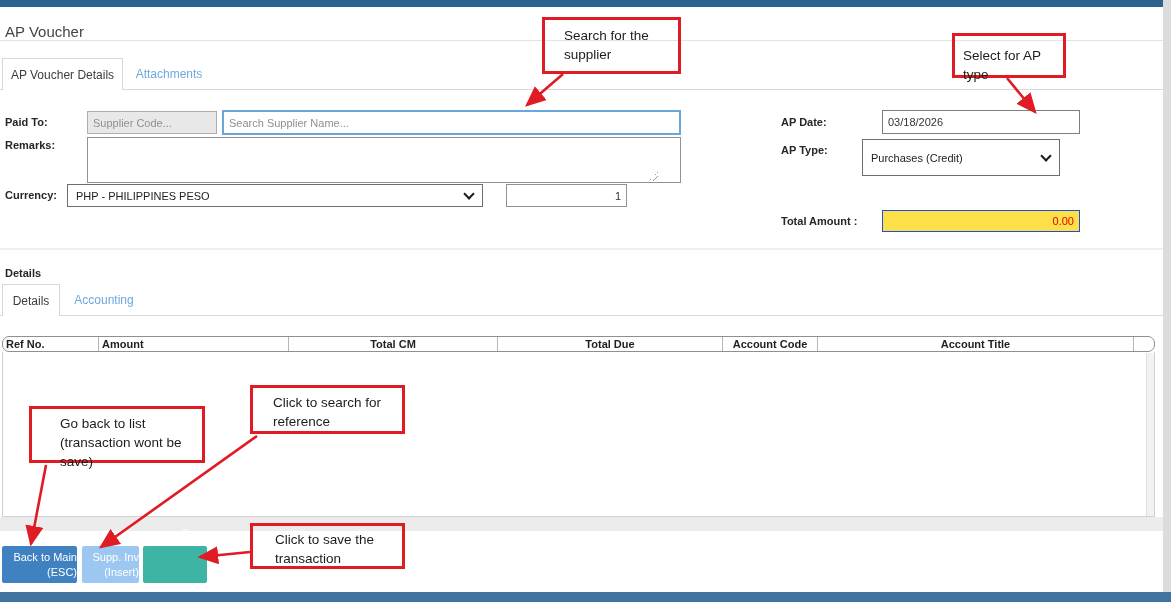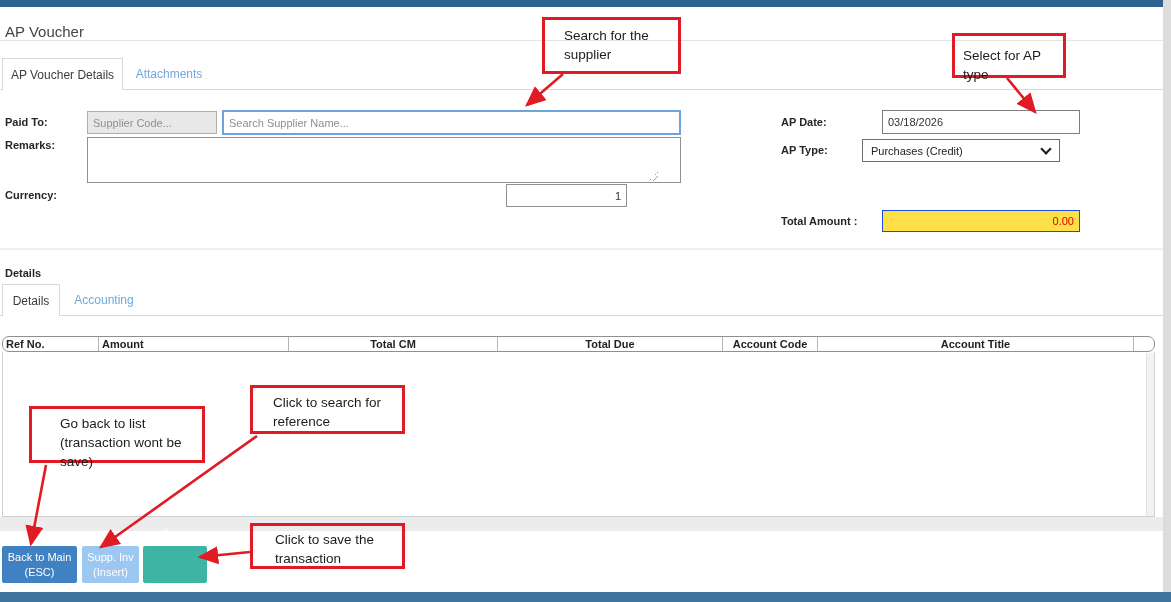--- a/index.html
+++ b/index.html
@@ -44,21 +44,21 @@
   .grid-head { display:flex; border:1px solid #8f8f8f; background:#fff; height:16px; }
   .grid-head .col { font-size:11px; font-weight:bold; color:#1f1f1f; border-right:1px solid #b5b5b5;
                     display:flex; align-items:center; overflow:hidden; white-space:nowrap; }
   .grid-head .col.left { justify-content:flex-start; padding-left:3px; }
   .grid-head .col.center { justify-content:center; }
   .grid-body { background:#fff; border:1px solid #d0d0d0; border-top:none; }
   .grid-vscroll { background:#f2f2f2; border-left:1px solid #e0e0e0; }
   .gray-strip { background:#ececec; }
 
   
-  .fbtn { position:absolute; display:flex; flex-direction:column; align-items:center; justify-content:center;
+  .fbtn { position:absolute; display:flex; flex-direction:column; align-items:flex-end; justify-content:center;
           color:#fff; font-size:11px; line-height:15px; cursor:pointer; border-radius:2px; text-align:center; }
   .fbtn-back { background:#4081c2; }
   .fbtn-supp { background:#9cc7f0; }
   .fbtn-save { background:#3db4a4;gap:48px; }
 
   
   .callout { position:absolute; border:3px solid #e01b24; background:transparent; color:#1c1c1c;
              font-size:13.5px; line-height:19px; z-index:30; }
   #arrows { position:absolute; left:0; top:0; width:1171px; height:602px; z-index:25; pointer-events:none; }
 </style>
@@ -84,27 +84,31 @@
 
   <div class="abs lbl" style="left:5px; top:116px;">Paid To:</div>
   <input class="ipt disabled" style="left: 67px; top: 111px; width: 130px; height: 23px;" disabled="" placeholder="Supplier Code...">
   <input class="ipt focus" style="left: 202px; top: 110px; width: 459px; height: 25px;" placeholder="Search Supplier Name...">
 
   <div class="abs lbl" style="left:5px; top:139px;">Remarks:</div>
   <textarea class="ipt" style="left: 67px; top: 137px; width: 594px; height: 46px;"></textarea>
   <div class="abs resize-grip" style="left:649px; top:172px;"></div>
 
   <div class="abs lbl" style="left:5px; top:189px;">Currency:</div>
+  <div class="fake-select" style="left:67px; top:184px; width:416px; height:23px;">
+    <span>PHP - PHILIPPINES PESO</span>
+    <span class="chev"></span>
+  </div>
   <input class="ipt" style="left: 486px; top: 184px; width: 121px; height: 23px; text-align: right;" value="1">
 
   <div class="abs lbl" style="left:781px; top:116px;">AP Date:</div>
   <input class="ipt" style="left: 862px; top: 110px; width: 198px; height: 24px; border-color: rgb(125, 125, 125);" value="03/18/2026">
 
   <div class="abs lbl" style="left:781px; top:144px;">AP Type:</div>
-  <div class="fake-select" style="left:862px; top:139px; width:198px; height:23px;">
+  <div class="fake-select" style="left:862px; top:139px; width:198px; height:37px;">
     <span>Purchases (Credit)</span>
     <span class="chev"></span>
   </div>
 
   <div class="abs lbl" style="left:781px; top:215px;">Total Amount :</div>
   <input class="ipt total-ipt" style="left: 862px; top: 210px; width: 198px; height: 22px;" disabled="" value="0.00">
 
   <div class="abs rule" style="left:0; top:248px; width:1163px; height:2px; background:#efefef;"></div>
 
   <div class="abs lbl" style="left:5px; top:267px; font-size:11px;">Details</div>

